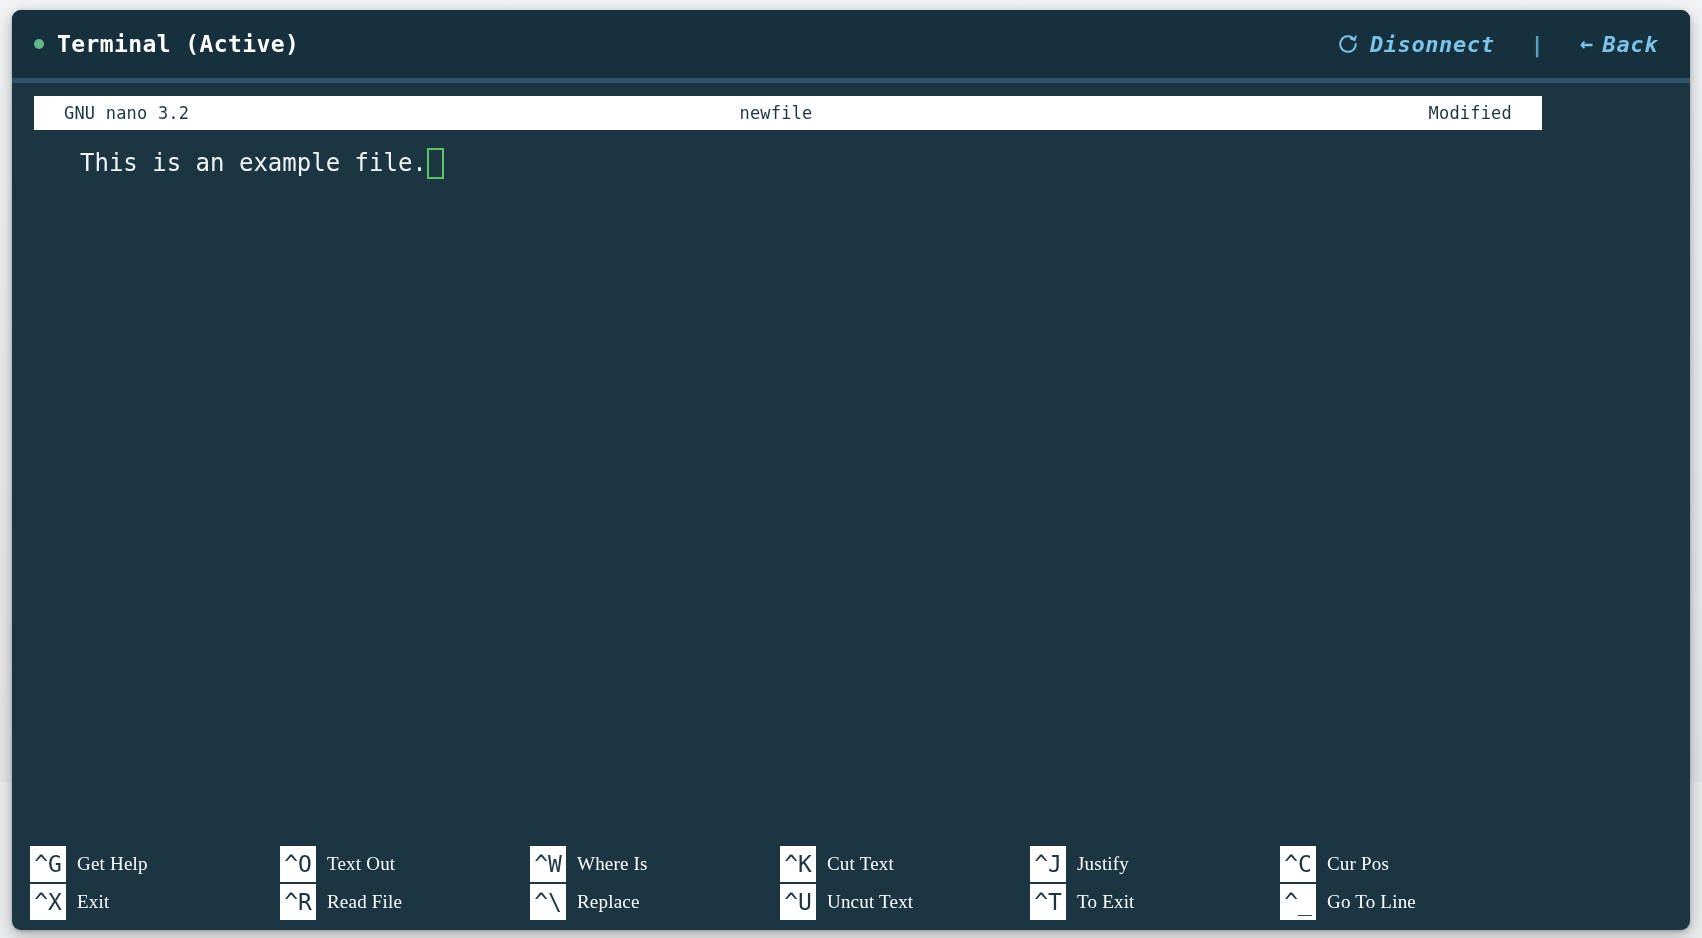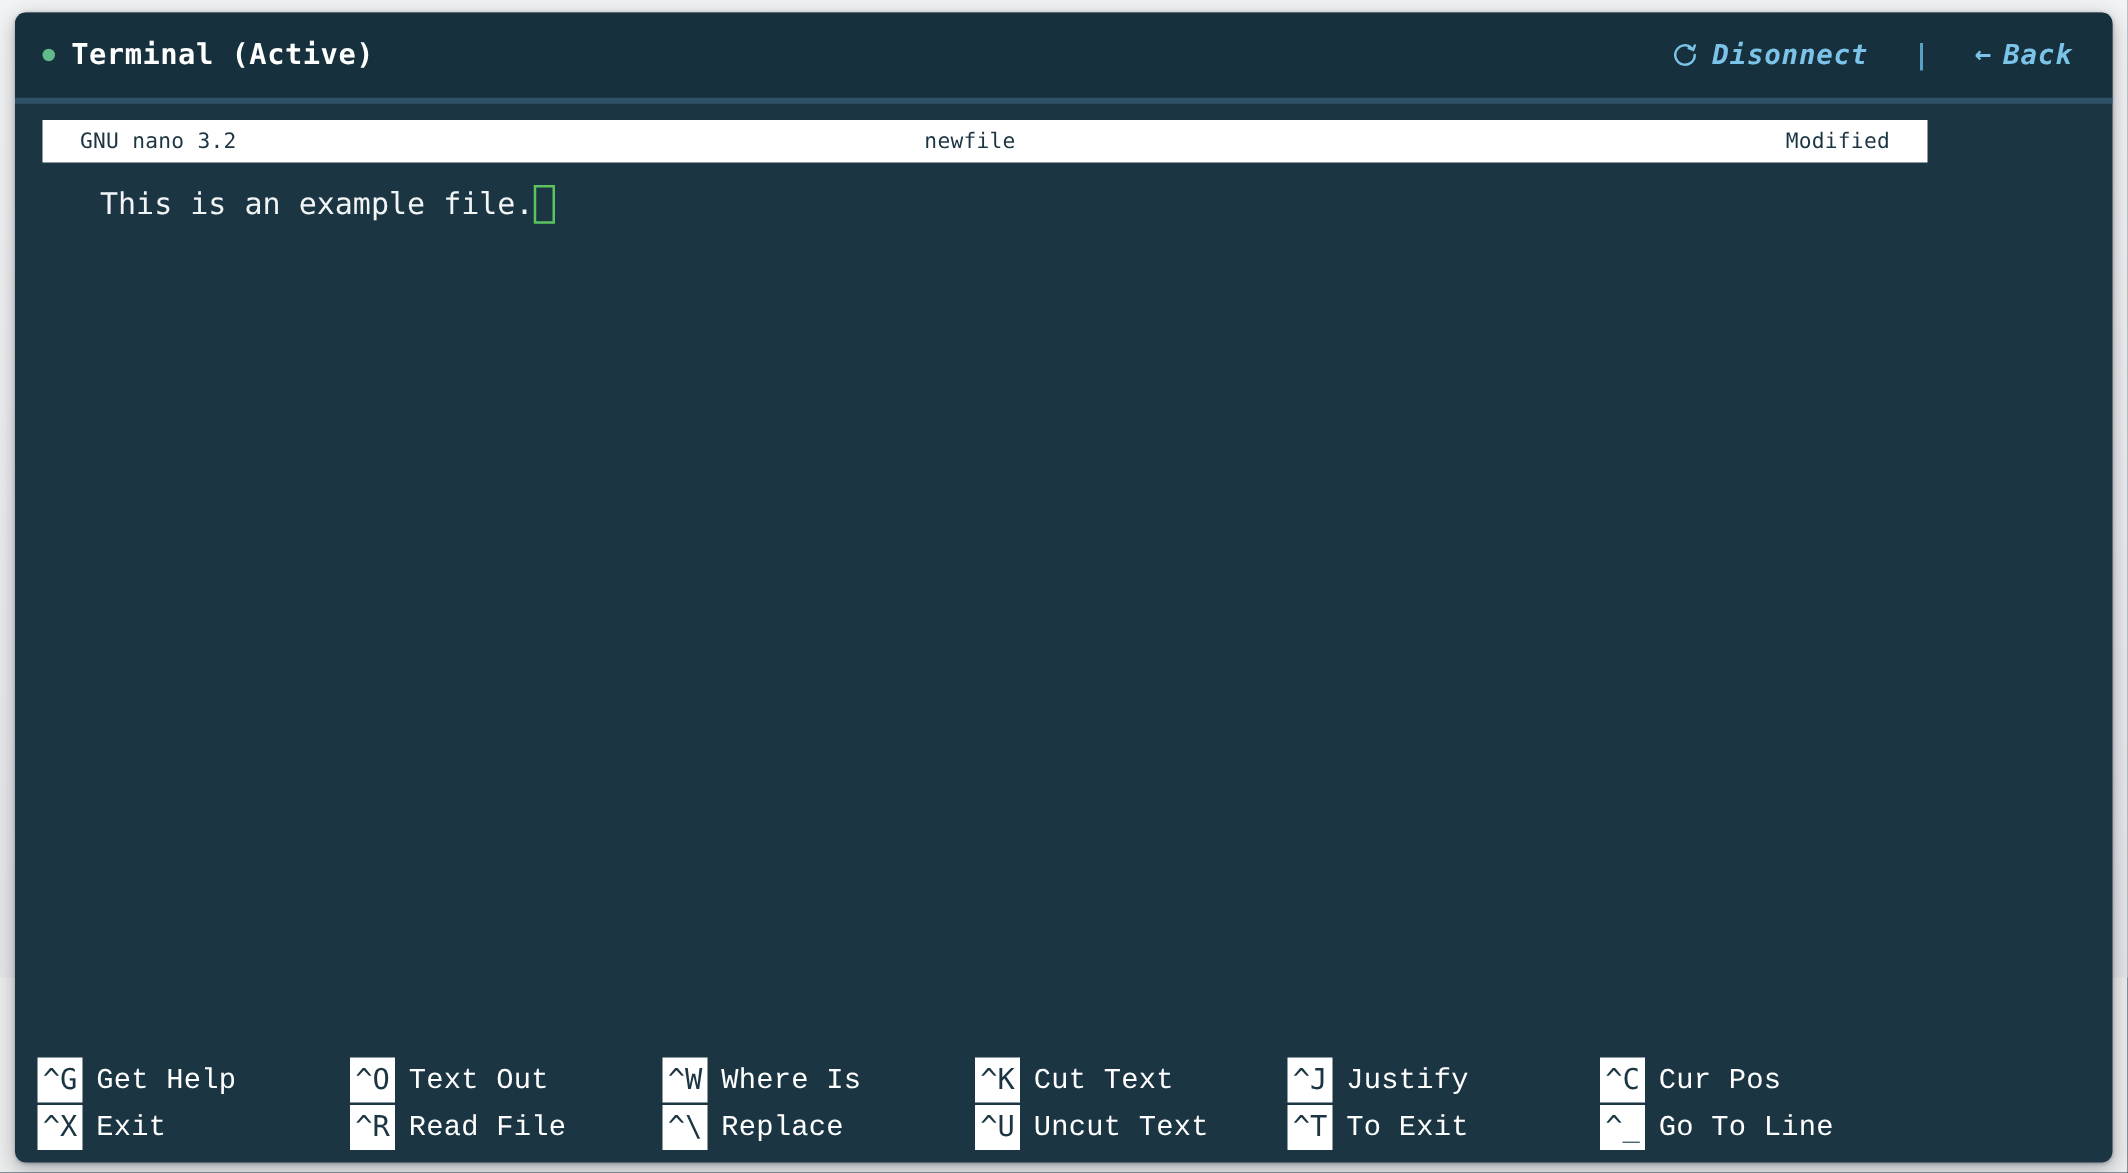--- a/index.html
+++ b/index.html
@@ -202,22 +202,22 @@
     height: 36px;
     min-width: 36px;
     text-align: center;
     display: inline-block;
     letter-spacing: 0px;
     padding: 0 2px;
     box-sizing: border-box;
   }
   .key-label {
     color: #ffffff;
-    font-family: Liberation Mono, monospace;
-    font-size: 23px;
+    font-family: Liberation Serif, serif;
+    font-size: 19px;
     letter-spacing: 0.2px;
   }
 </style>
 </head>
 <body>
 
 <div id="app">
 
   <div class="terminal-card">
 

